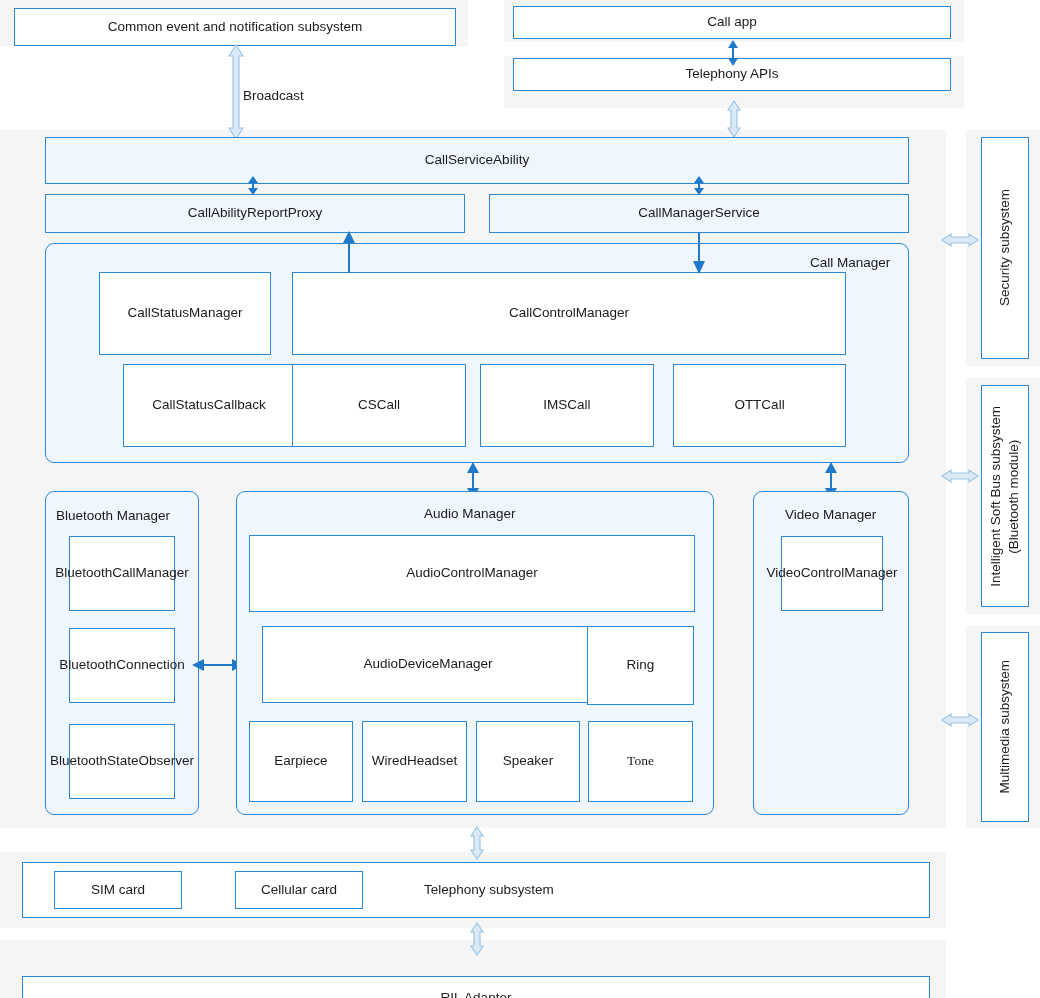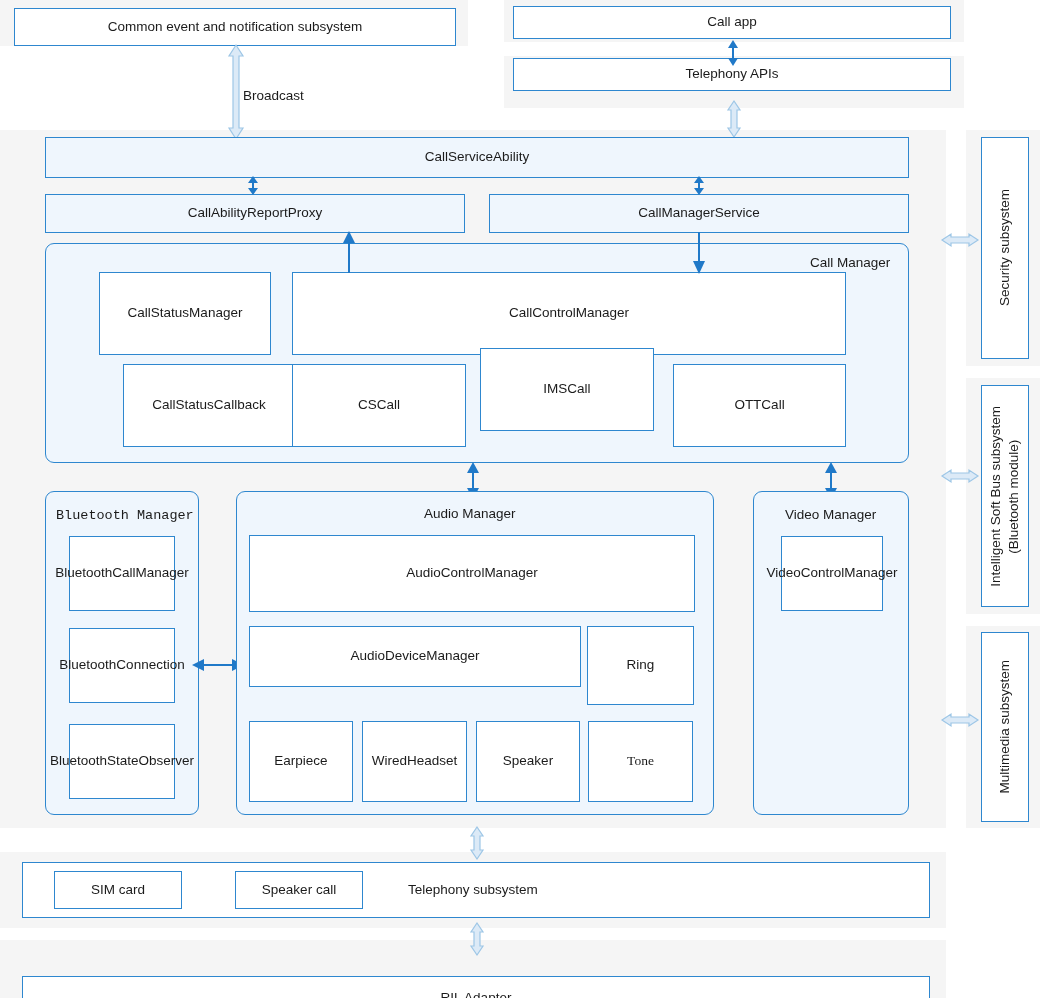--- a/index.html
+++ b/index.html
@@ -25,21 +25,21 @@
     box-sizing: border-box;
     border: 1.4px solid #2e87cf;
     background: #ffffff;
     display: flex;
     align-items: center;
     justify-content: center;
     text-align: center;
     font-size: 13.5px;
     color: #1b1b1b;
     line-height: 1.25;
-    padding: 2px 4px;
+    padding: 2px 20px;
   }
   .box.tint {
     background: #eff6fd;
   }
   .group {
     position: absolute;
     box-sizing: border-box;
     border: 1.4px solid #2e87cf;
     background: #eff6fd;
     border-radius: 9px;
@@ -107,21 +107,21 @@
   <div class="caption" style="left:243px; top:88px;">Broadcast</div>
 
   <svg class="arrow-svg" style="left:726px; top:40px;" width="14" height="26" viewBox="0 0 14 26">
     <polygon points="7,0 12,8 8,8 8,18 12,18 7,26 2,18 6,18 6,8 2,8" fill="#2079c8"></polygon>
   </svg>
 
   <svg class="arrow-svg" style="left:724px; top:100px;" width="20" height="38" viewBox="0 0 20 38">
     <polygon points="10,1 16,10 13,10 13,28 16,28 10,37 4,28 7,28 7,10 4,10" fill="#dceaf7" stroke="#9dc6e6" stroke-width="1.2"></polygon>
   </svg>
 
-  <div class="box tint" style="left:45px; top:137px; width:864px; height:41px;">CallServiceAbility</div>
+  <div class="box tint" style="left:45px; top:137px; width:864px; height:47px;">CallServiceAbility</div>
 
   <div class="box tint" style="left:45px; top:194px; width:420px; height:39px;">CallAbilityReportProxy</div>
 
   <div class="box tint" style="left:489px; top:194px; width:420px; height:39px;">CallManagerService</div>
 
   <svg class="arrow-svg" style="left:246px; top:176px;" width="14" height="19" viewBox="0 0 14 19">
     <polygon points="7,0 12,7 8,7 8,12 12,12 7,19 2,12 6,12 6,7 2,7" fill="#2079c8"></polygon>
   </svg>
 
   <svg class="arrow-svg" style="left:692px; top:176px;" width="14" height="19" viewBox="0 0 14 19">
@@ -130,21 +130,21 @@
 
   <div class="group" style="left:45px; top:243px; width:864px; height:220px;"></div>
   <div class="group-label" style="left:810px; top:255px;">Call Manager</div>
 
   <div class="box" style="left:99px; top:272px; width:172px; height:83px;">CallStatusManager</div>
 
   <div class="box" style="left:292px; top:272px; width:554px; height:83px;">CallControlManager</div>
 
   <div class="box" style="left:99px; top:364px; width:172px; height:83px;margin-left:24px;">CallStatusCallback</div>
   <div class="box" style="left:292px; top:364px; width:174px; height:83px;">CSCall</div>
-  <div class="box" style="left:480px; top:348px; width:174px; height:83px;">IMSCall</div>
+  <div class="box" style="left:480px; top:364px; width:174px; height:83px;">IMSCall</div>
   <div class="box" style="left:673px; top:364px; width:173px; height:83px;">OTTCall</div>
 
   <svg class="arrow-svg" style="left:341px; top:231px;" width="16" height="42" viewBox="0 0 16 42">
     <line x1="8" y1="42" x2="8" y2="9" stroke="#2079c8" stroke-width="2"></line>
     <polygon points="8,0 14,12 2,12" fill="#2079c8"></polygon>
   </svg>
 
   <svg class="arrow-svg" style="left:691px; top:232px;" width="16" height="42" viewBox="0 0 16 42">
     <line x1="8" y1="0" x2="8" y2="32" stroke="#2079c8" stroke-width="2"></line>
     <polygon points="8,42 14,29 2,29" fill="#2079c8"></polygon>
@@ -156,38 +156,38 @@
     <polygon points="8,37 14,26 2,26" fill="#2079c8"></polygon>
   </svg>
 
   <svg class="arrow-svg" style="left:823px; top:462px;" width="16" height="37" viewBox="0 0 16 37">
     <line x1="8" y1="5" x2="8" y2="32" stroke="#2079c8" stroke-width="2"></line>
     <polygon points="8,0 14,11 2,11" fill="#2079c8"></polygon>
     <polygon points="8,37 14,26 2,26" fill="#2079c8"></polygon>
   </svg>
 
   <div class="group" style="left:45px; top:491px; width:154px; height:324px;"></div>
-  <div class="group-label" style="left:56px; top:508px;font-family:Liberation Mono, monospace;">Bluetooth Manager</div>
+  <div class="group-label" style="left:56px; top:508px;">Bluetooth Manager</div>
 
   <div class="box" style="left:69px; top:536px; width:106px; height:75px;">BluetoothCallManager</div>
   <div class="box" style="left:69px; top:628px; width:106px; height:75px;">BluetoothConnection</div>
   <div class="box" style="left:69px; top:724px; width:106px; height:75px;">BluetoothStateObserver</div>
 
   <svg class="arrow-svg" style="left:192px; top:657px;" width="52" height="16" viewBox="0 0 52 16">
     <line x1="6" y1="8" x2="46" y2="8" stroke="#2079c8" stroke-width="2"></line>
     <polygon points="0,8 12,2 12,14" fill="#2079c8"></polygon>
     <polygon points="52,8 40,2 40,14" fill="#2079c8"></polygon>
   </svg>
 
   <div class="group" style="left:236px; top:491px; width:478px; height:324px;"></div>
   <div class="group-label" style="left:424px; top:506px;">Audio Manager</div>
 
   <div class="box" style="left:249px; top:535px; width:446px; height:77px;">AudioControlManager</div>
 
-  <div class="box" style="left:249px; top:626px; width:332px; height:61px;">AudioDeviceManager</div>
+  <div class="box" style="left:262px; top:626px; width:332px; height:77px;">AudioDeviceManager</div>
   <div class="box" style="left:587px; top:626px; width:107px; height:79px;">Ring</div>
 
   <div class="box" style="left:249px; top:721px; width:104px; height:81px;">Earpiece</div>
   <div class="box" style="left:362px; top:721px; width:105px; height:81px;">WiredHeadset</div>
   <div class="box" style="left:476px; top:721px; width:104px; height:81px;">Speaker</div>
   <div class="box" style="left:588px; top:721px; width:105px; height:81px;font-family:Liberation Serif, serif;">Tone</div>
 
   <div class="group" style="left:753px; top:491px; width:156px; height:324px;"></div>
   <div class="group-label" style="left:785px; top:507px;">Video Manager</div>
 
@@ -215,21 +215,21 @@
   </svg>
 
   <svg class="arrow-svg" style="left:467px; top:826px;" width="20" height="34" viewBox="0 0 20 34">
     <polygon points="10,1 16,10 13,10 13,24 16,24 10,33 4,24 7,24 7,10 4,10" fill="#dceaf7" stroke="#9dc6e6" stroke-width="1.2"></polygon>
   </svg>
 
   <div class="box" style="left:22px; top:862px; width:908px; height:56px; justify-content:flex-start;">
     <span style="margin-left:381px;">Telephony subsystem</span>
   </div>
   <div class="box" style="left:54px; top:871px; width:128px; height:38px;">SIM card</div>
-  <div class="box" style="left:235px; top:871px; width:128px; height:38px;">Speaker call</div>
+  <div class="box" style="left:235px; top:871px; width:128px; height:38px;">Cellular card</div>
 
   <svg class="arrow-svg" style="left:467px; top:922px;" width="20" height="34" viewBox="0 0 20 34">
     <polygon points="10,1 16,10 13,10 13,24 16,24 10,33 4,24 7,24 7,10 4,10" fill="#dceaf7" stroke="#9dc6e6" stroke-width="1.2"></polygon>
   </svg>
 
   <div class="box" style="left:22px; top:976px; width:908px; height:44px;">RIL Adapter</div>
 
 </div>
 
 </body></html>

